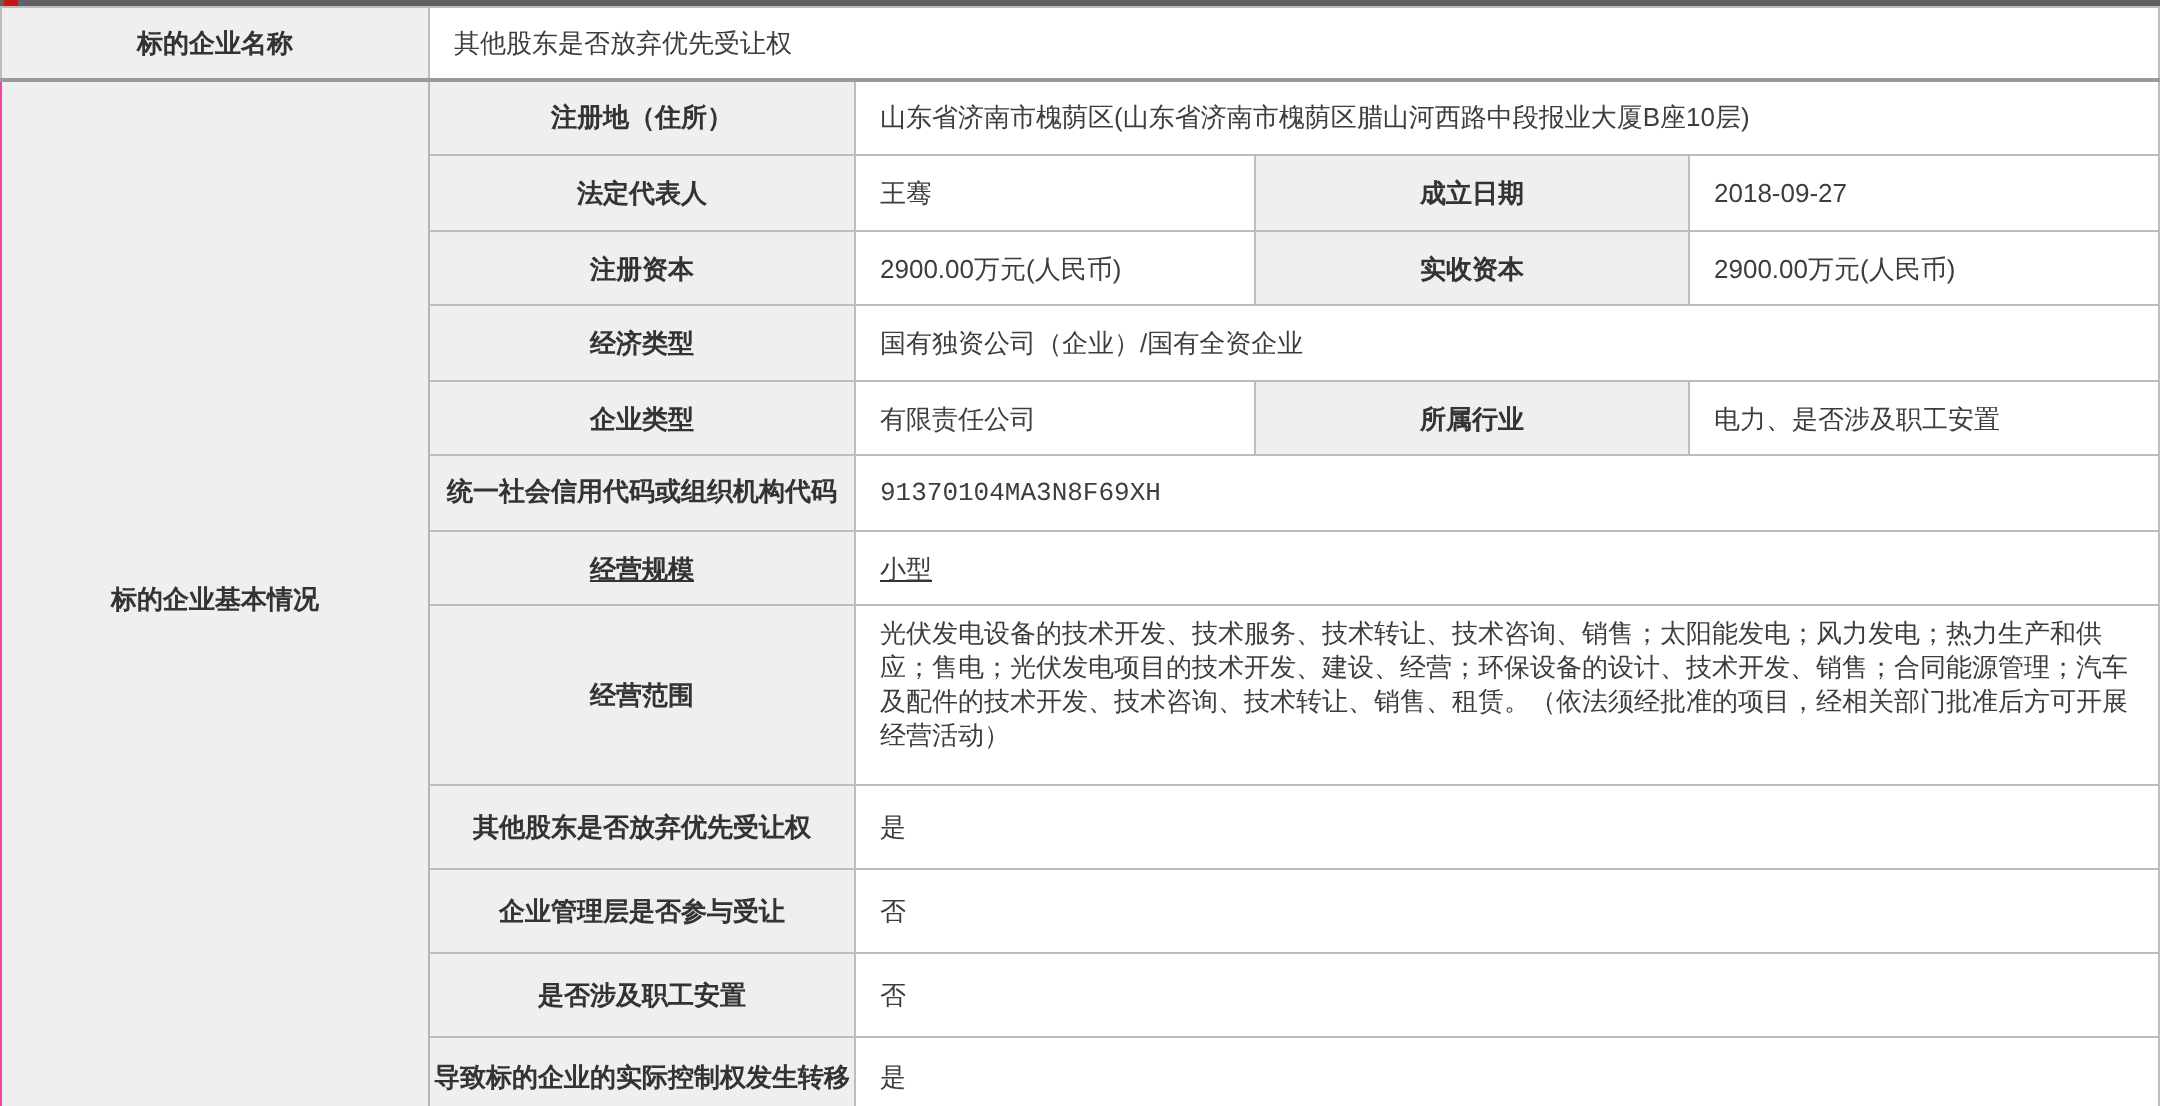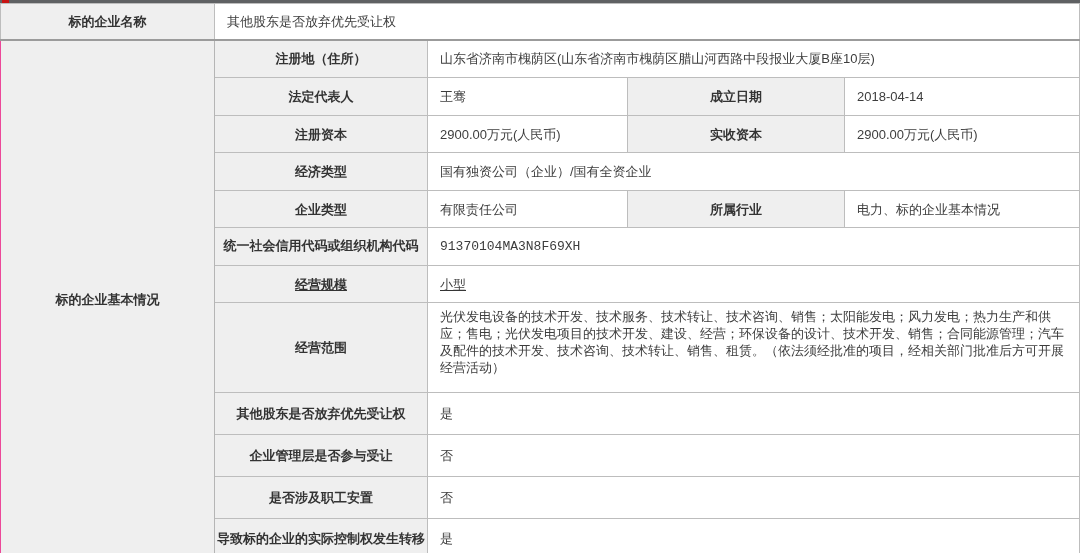--- a/index.html
+++ b/index.html
@@ -83,40 +83,40 @@
     <tr style="height:38px;">
       <th class="lbl section-cell" rowspan="12">标的企业基本情况</th>
       <th class="lbl">注册地（住所）</th>
       <td class="val" colspan="3">山东省济南市槐荫区(山东省济南市槐荫区腊山河西路中段报业大厦B座10层)</td>
     </tr>
 
     <tr style="height:38px;">
       <th class="lbl">法定代表人</th>
       <td class="val">王骞</td>
       <th class="lbl">成立日期</th>
-      <td class="val">2018-04-14</td>
+      <td class="val">2018-09-27</td>
     </tr>
 
     <tr style="height:37px;">
       <th class="lbl">注册资本</th>
       <td class="val">2900.00万元(人民币)</td>
       <th class="lbl">实收资本</th>
       <td class="val">2900.00万元(人民币)</td>
     </tr>
 
     <tr style="height:38px;">
       <th class="lbl">经济类型</th>
       <td class="val" colspan="3">国有独资公司（企业）/国有全资企业</td>
     </tr>
 
     <tr style="height:37px;">
       <th class="lbl">企业类型</th>
       <td class="val">有限责任公司</td>
       <th class="lbl">所属行业</th>
-      <td class="val">电力、标的企业基本情况</td>
+      <td class="val">电力、是否涉及职工安置</td>
     </tr>
 
     <tr style="height:38px;font-family:Liberation Mono, monospace;">
       <th class="lbl">统一社会信用代码或组织机构代码</th>
       <td class="val" colspan="3">91370104MA3N8F69XH</td>
     </tr>
 
     <tr style="height:37px;text-decoration:underline;">
       <th class="lbl">经营规模</th>
       <td class="val" colspan="3">小型</td>

